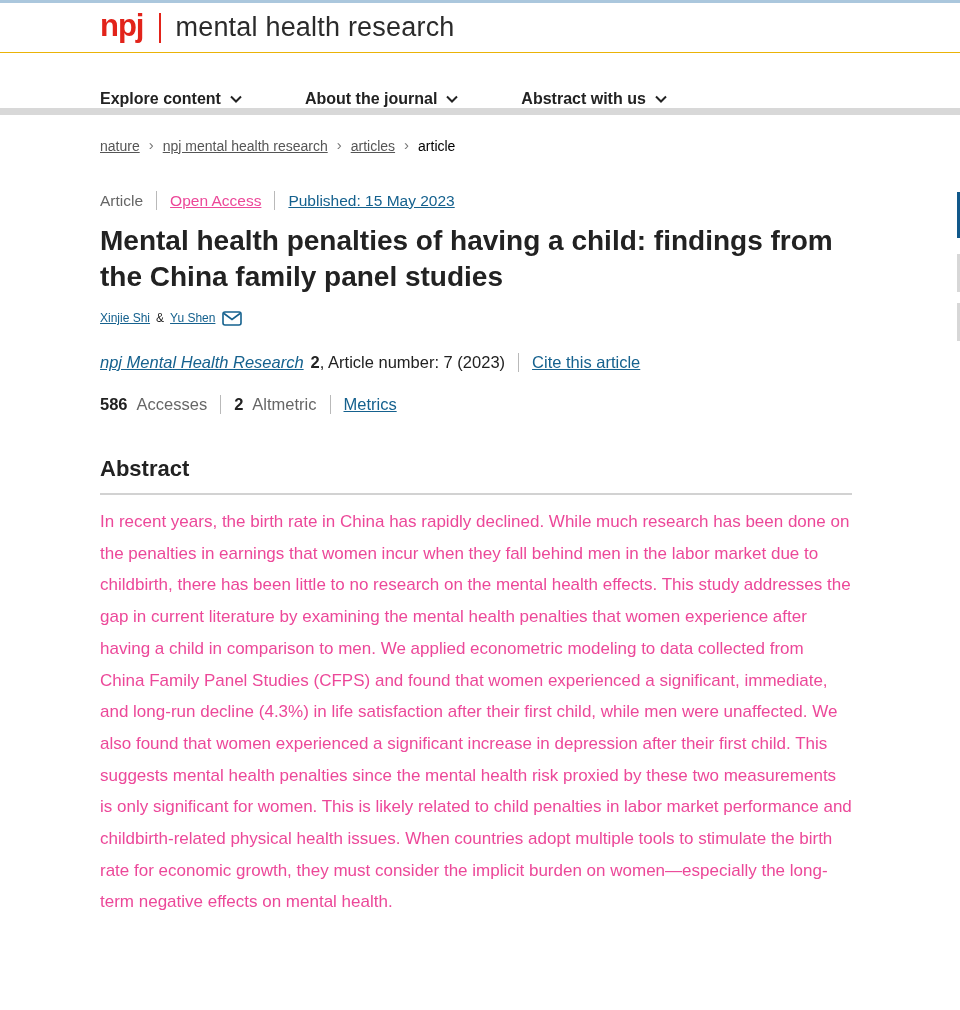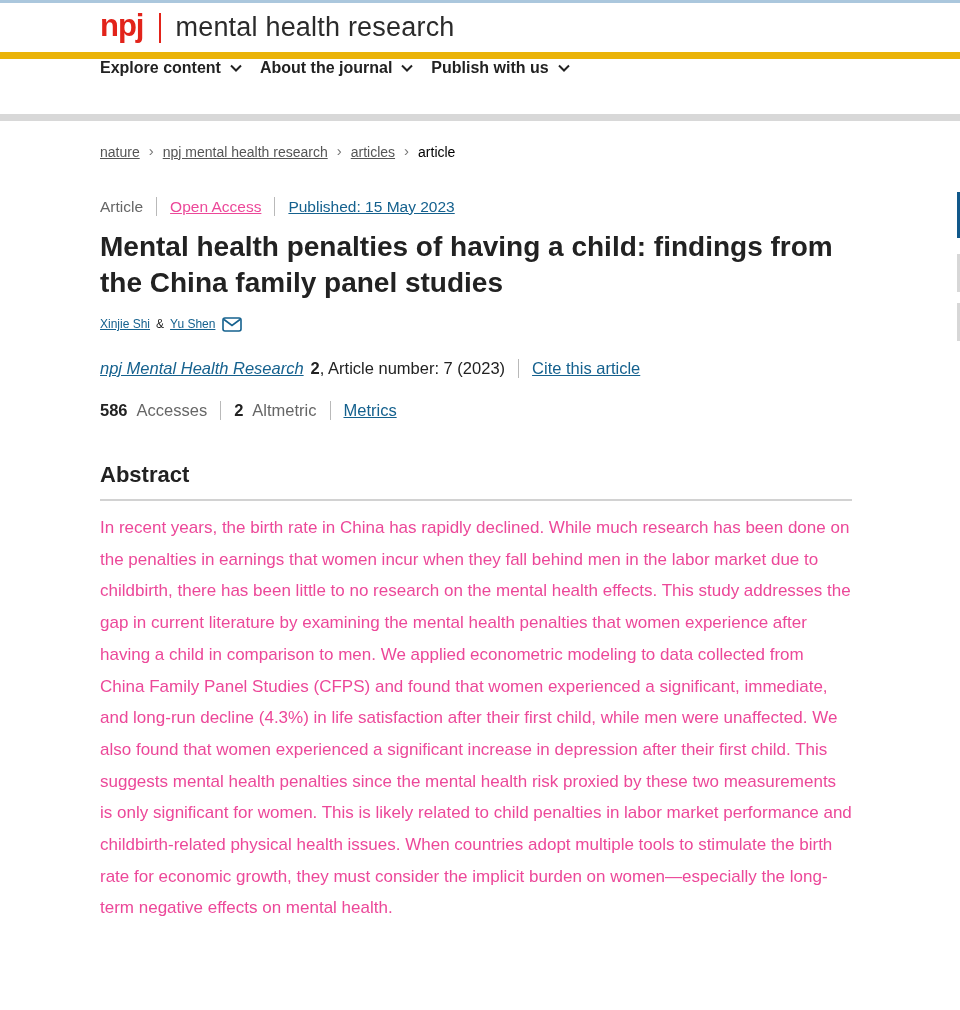--- a/index.html
+++ b/index.html
@@ -11,28 +11,28 @@
     color: #222;
     position: relative;
     overflow: hidden;
   }
   .container { padding-left: 100px; padding-right: 108px; }
 
   
   .top-accent { height: 3px; background: #abc7dd; }
 
   
-  .site-header { border-bottom: 7px solid #eab308; }
+  .site-header { border-bottom: 1px solid #eab308; }
   .header-inner { display: flex; align-items: center; height: 49px; }
   .logo-npj { color: #e2231a; font-size: 31px; font-weight: 700; letter-spacing: -1px; line-height: 1; padding-bottom: 4px; }
   .logo-divider { width: 2px; height: 30px; background: #e2231a; margin: 0 15px; }
   .logo-title { font-size: 27px; font-weight: 400; color: #2b2b2b; letter-spacing: 0.2px; }
 
   
-  .nav-inner { display: flex; align-items: flex-start; height: 55px; gap: 18px; }
+  .nav-inner { display: flex; align-items: flex-end; height: 55px; gap: 63px; }
   .nav-item { display: flex; align-items: center; gap: 9px; font-size: 16px; font-weight: 700; color: #222; cursor: pointer; }
   .chev-down { width: 12px; height: 8px; }
 
   .gray-band { height: 7px; background: #d8d8d8; }
 
   
   .breadcrumb { padding-top: 22px; display: flex; align-items: center; gap: 9px; font-size: 14px; color: #555; }
   .crumb-link { color: #555; text-decoration: underline; cursor: pointer; }
   .crumb-current { color: #000; }
   .crumb-sep { color: #777; font-size: 15px; line-height: 1; padding-bottom: 2px; }
@@ -98,21 +98,21 @@
           <polyline points="1,1.5 6,6.5 11,1.5" fill="none" stroke="#222" stroke-width="2"></polyline>
         </svg>
     </div>
     <div class="nav-item">
       <span>About the journal</span>
       <svg class="chev-down" viewBox="0 0 12 8">
           <polyline points="1,1.5 6,6.5 11,1.5" fill="none" stroke="#222" stroke-width="2"></polyline>
         </svg>
     </div>
     <div class="nav-item">
-      <span>Publish with us</span>
+      <span>Abstract with us</span>
       <svg class="chev-down" viewBox="0 0 12 8">
           <polyline points="1,1.5 6,6.5 11,1.5" fill="none" stroke="#222" stroke-width="2"></polyline>
         </svg>
     </div>
   </div>
 </nav>
 
 <div class="gray-band"></div>
 
 <div class="container breadcrumb">

